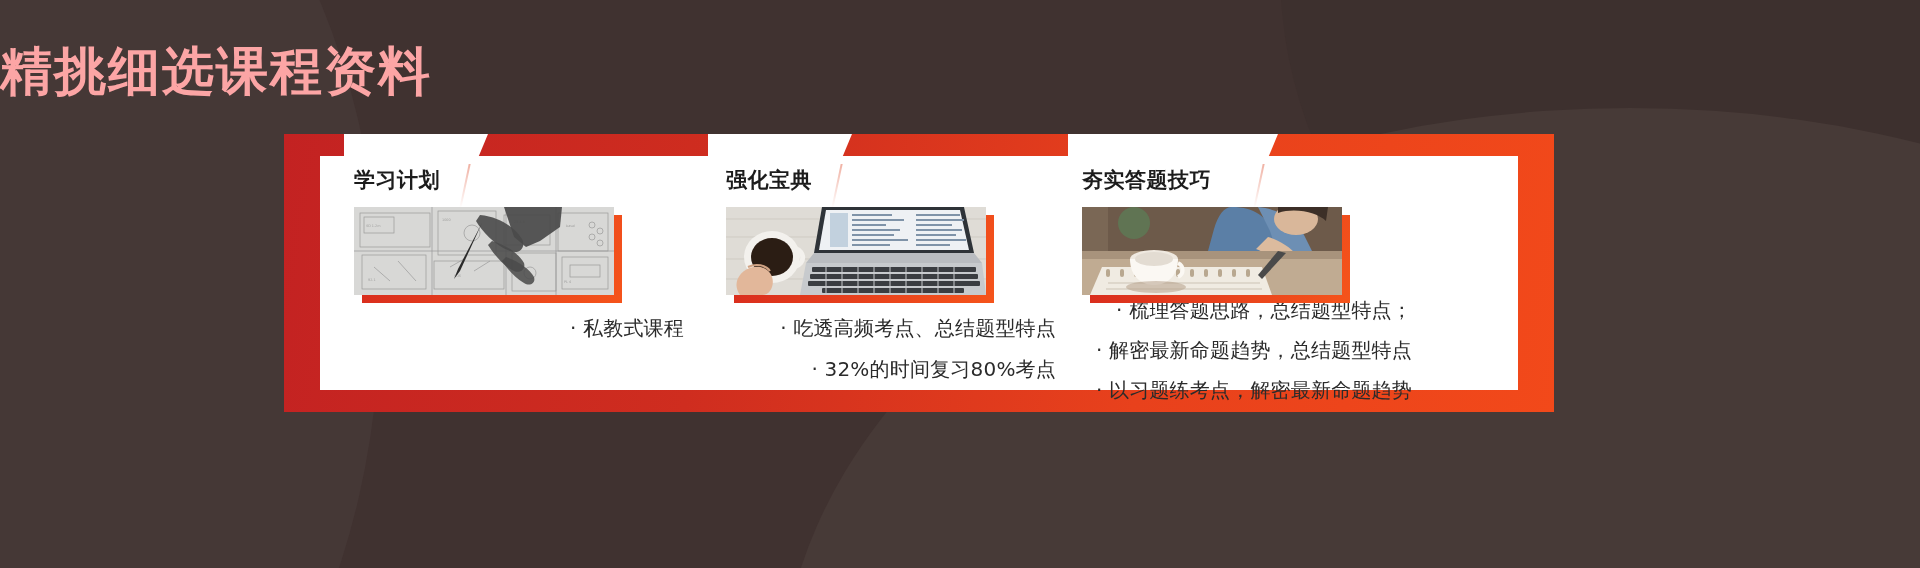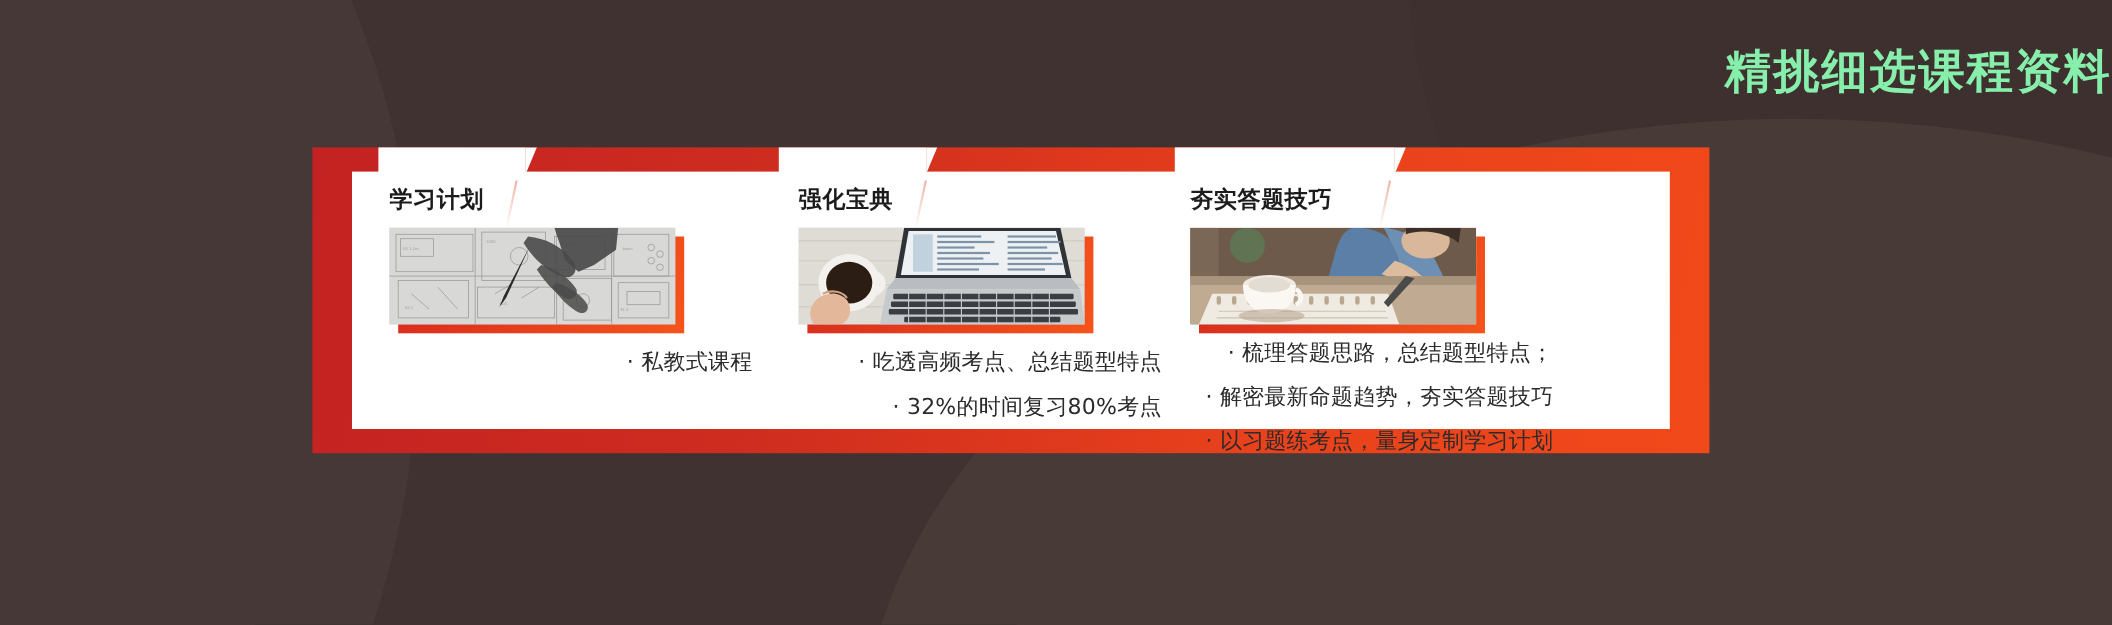--- a/index.html
+++ b/index.html
@@ -24,23 +24,23 @@
   }
   .bg-blob-tr {
     position:absolute; right:-260px; top:-480px; width:900px; height:900px;
     border-radius:50%;
     background:#3d302e;
   }
 
   
   .page-title {
     position:absolute; top:40px; left:0; width:100%;
-    text-align:right;
-    color:#86efac;
-    font-size:42px;
+    text-align:left;
+    color:#fca5a5;
+    font-size:52px;
     font-weight:bold;
     letter-spacing:2px;
     line-height:1.2;
     z-index:5;
   }
 
   
   .panel {
     position:absolute;
     left:284px; top:134px;
@@ -78,20 +78,21 @@
   .col-1 { width:330px; margin-left:34px; }
   .col-2 { width:330px; margin-left:42px; }
   .col-3 { width:330px; margin-left:26px; }
 
   .card-title {
     font-size:21px; font-weight:bold; color:#1c1c1c;
     line-height:1.1;
     padding-top:14px;
     letter-spacing:0.5px;
     white-space:nowrap;
+    font-family:Liberation Mono, monospace;
   }
   .title-rule {
     position:absolute; top:8px; width:2px; height:44px;
     background:linear-gradient(#f0b1a3,#ffffff);
     transform:skewX(-12deg);
   }
 
   
   .photo-wrap { position:relative; margin-top:14px; width:260px; height:88px; }
   .photo-shadow {
@@ -108,21 +109,21 @@
   .bullet {
     font-size:20px; color:#2b2b2b;
     line-height:1.5;
     margin-bottom:11px;
     white-space:nowrap;
     letter-spacing:0.2px;
     text-align:right;
   }
 
   .c3 .photo-wrap { margin-top:14px; }
-  .c3 .bullets { margin-top:10px; }
+  .c3 .bullets { margin-top:0; }
   .c3 .bullet { margin-bottom:10px; }
 </style>
 </head>
 <body>
 
 <div class="bg-wrap">
   <div class="bg-blob-left"></div>
   <div class="bg-blob-tr"></div>
   <div class="bg-blob-right"></div>
 </div>
@@ -322,19 +323,19 @@
             <path d="M48 52 C48 70 60 78 72 78 C84 78 96 70 96 52 Z" fill="#fbf8f3"></path>
             <ellipse cx="72" cy="52" rx="19" ry="7" fill="#e3dcd2"></ellipse>
             <path d="M96 56 a9 8 0 0 1 0 14" fill="none" stroke="#fbf8f3" stroke-width="4"></path>
             <ellipse cx="74" cy="80" rx="30" ry="6" fill="#b6a18a" opacity="0.55"></ellipse>
           </svg>
         </div>
       </div>
 
       <div class="bullets">
         <div class="bullet">· 梳理答题思路，总结题型特点；</div>
-        <div class="bullet">· 解密最新命题趋势，夯实答题技巧</div>
-        <div class="bullet">· 以习题练考点，量身定制学习计划</div>
+        <div class="bullet">· 解密最新命题趋势，总结题型特点</div>
+        <div class="bullet">· 以习题练考点，解密最新命题趋势</div>
       </div>
     </div>
 
   </div>
 </div>
 
 </body></html>

